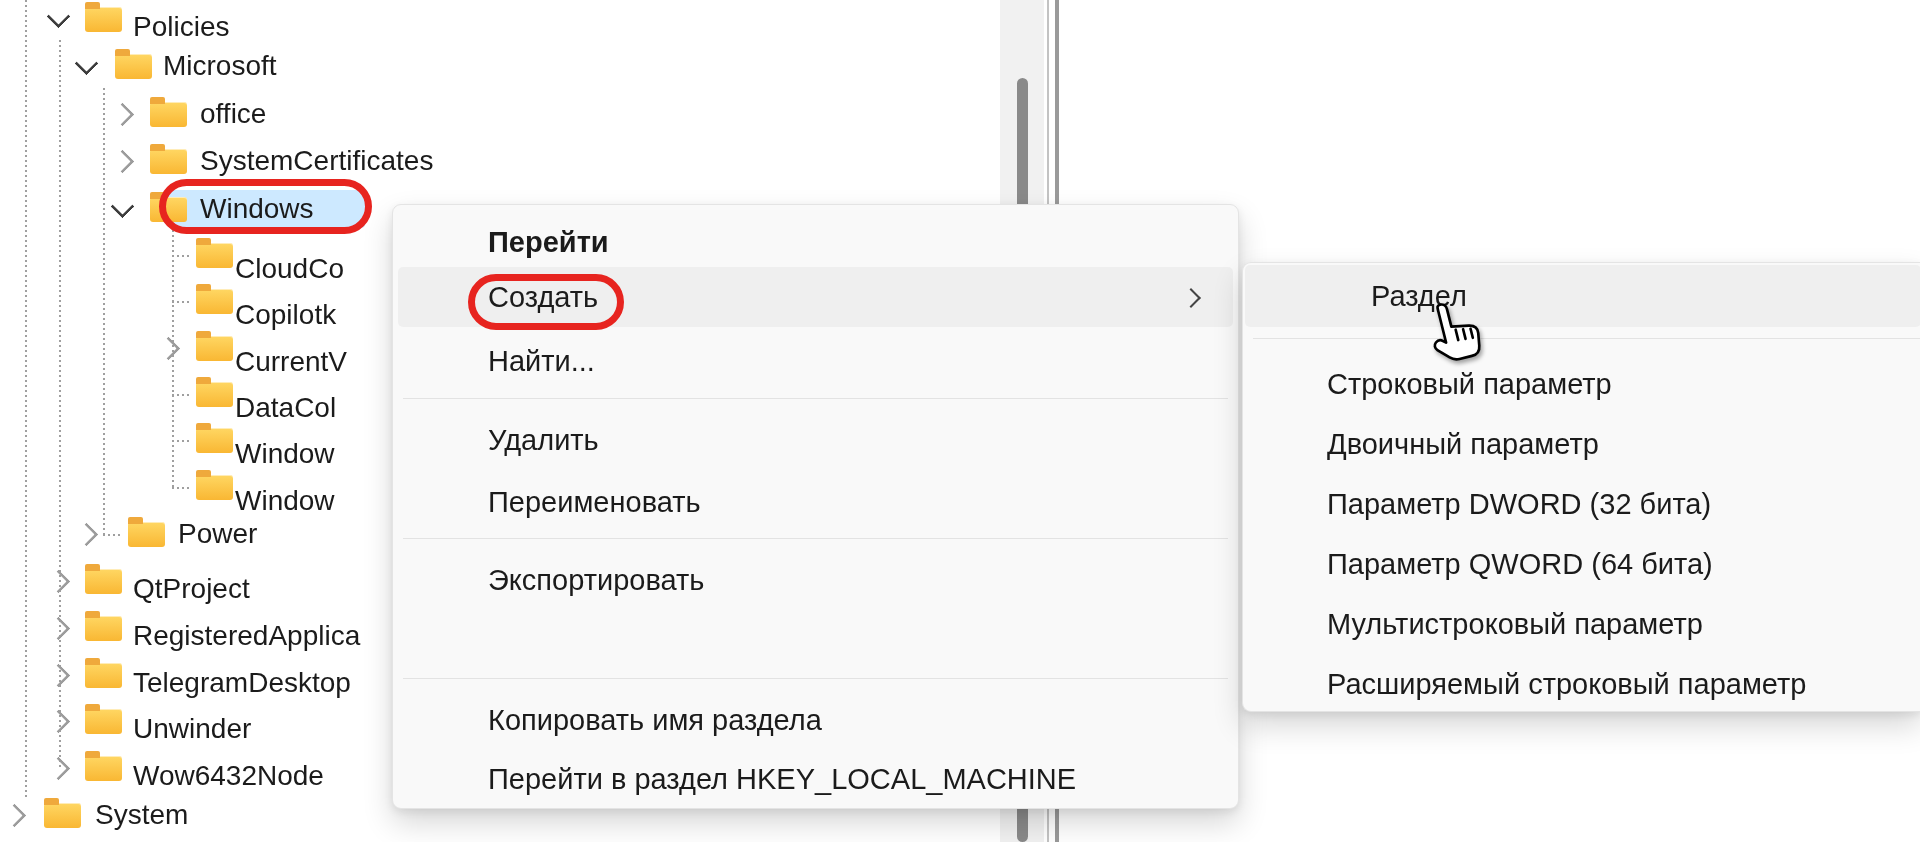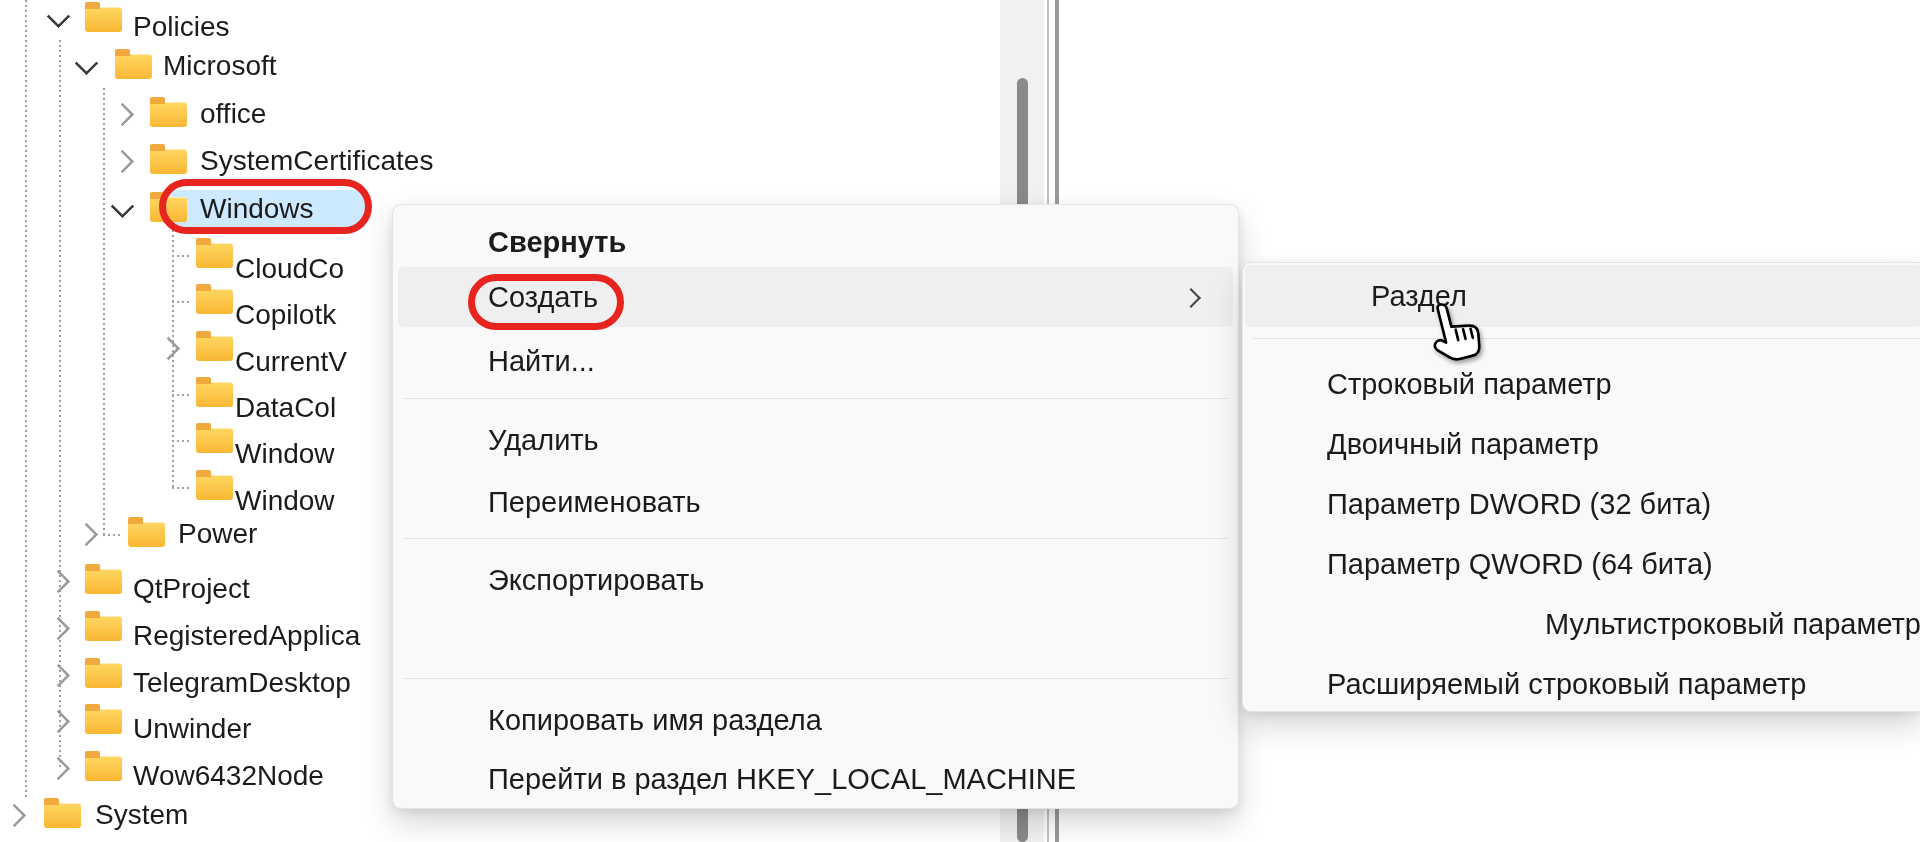--- a/index.html
+++ b/index.html
@@ -164,21 +164,21 @@
   <div class="trow l0" style="top:796px;">
     <span class="chv right"></span>
     <span class="fold"></span>
     <span class="lbl">System</span>
   </div>
 
   <div class="menu">
     <div class="hover-row" style="top:62px;height:60px;"></div>
 
     <div class="mi bold" style="top:8px;height:58px;line-height:58px;">
-      <span>Свернуть</span>
+      <span>Перейти</span>
     </div>
     <div class="mi" style="top:62px;height:60px;line-height:60px;">
       <span>Создать</span>
       <span class="sub-arrow" style="left:791px;top:24px;"></span>
     </div>
     <div class="mi" style="top:128px;height:56px;line-height:56px;">
       <span>Найти...</span>
     </div>
     <div class="msep" style="top:193px;"></div>
     <div class="mi" style="top:206px;height:58px;line-height:58px;">
@@ -211,21 +211,21 @@
     </div>
     <div class="smi" style="top:153px;height:56px;line-height:56px;">
       <span>Двоичный параметр</span>
     </div>
     <div class="smi" style="top:213px;height:56px;line-height:56px;">
       <span>Параметр DWORD (32 бита)</span>
     </div>
     <div class="smi" style="top:273px;height:56px;line-height:56px;">
       <span>Параметр QWORD (64 бита)</span>
     </div>
-    <div class="smi" style="top:333px;height:56px;line-height:56px;text-align:right;">
+    <div class="smi" style="top:333px;height:56px;line-height:56px;">
       <span>Мультистроковый параметр</span>
     </div>
     <div class="smi" style="top:393px;height:56px;line-height:56px;">
       <span>Расширяемый строковый параметр</span>
     </div>
   </div>
 
   <div class="oval oval-windows"></div>
   <div class="oval oval-create"></div>
 

